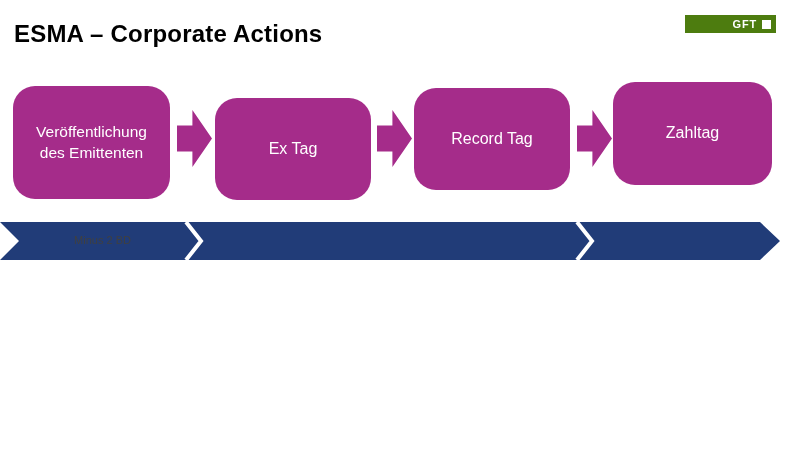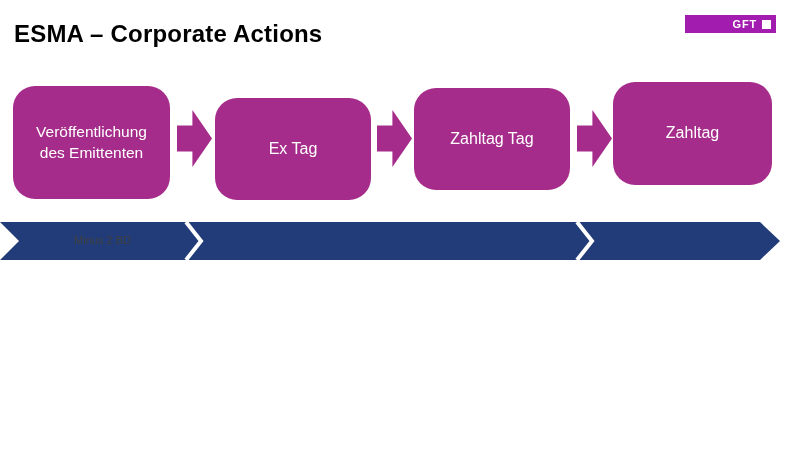--- a/index.html
+++ b/index.html
@@ -29,21 +29,21 @@
     white-space: nowrap;
   }
 
   
   .logo {
     position: absolute;
     left: 685px;
     top: 15px;
     width: 91px;
     height: 18px;
-    background: #a21caf;
+    background: #4d7c0f;
     display: flex;
     align-items: center;
     justify-content: flex-end;
     padding-right: 5px;
     box-sizing: border-box;
     gap: 5px;
   }
   .logo-text {
     color: #ffffff;
     font-size: 11px;
@@ -124,21 +124,21 @@
   </div>
 
   <div class="step-box b1">Veröffentlichung des Emittenten</div>
 
   <div class="step-arrow a1"></div>
 
   <div class="step-box b2">Ex Tag</div>
 
   <div class="step-arrow a2"></div>
 
-  <div class="step-box b3">Zahltag Tag</div>
+  <div class="step-box b3">Record Tag</div>
 
   <div class="step-arrow a3"></div>
 
   <div class="step-box b4">Zahltag</div>
 
   <svg class="band-svg" viewBox="0 0 788 40">
     <polygon points="0,1 760,1 780,20 760,39 0,39 19,20" fill="#213c78"></polygon>
     <polyline points="186,1 201,20 186,39" fill="none" stroke="#ffffff" stroke-width="4"></polyline>
     <polyline points="577,1 592,20 577,39" fill="none" stroke="#ffffff" stroke-width="4"></polyline>
   </svg>

